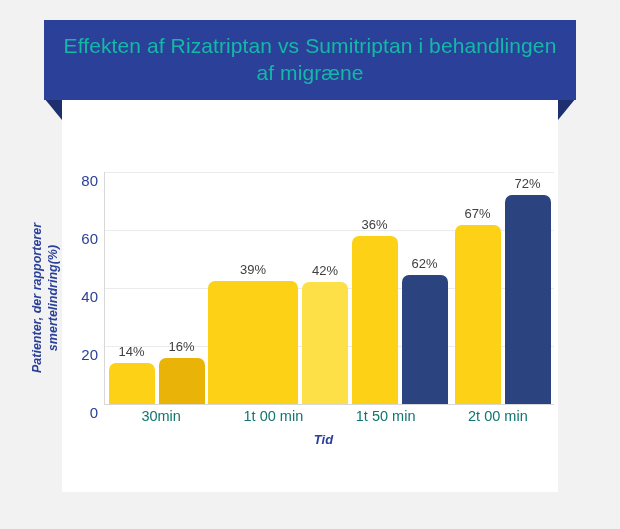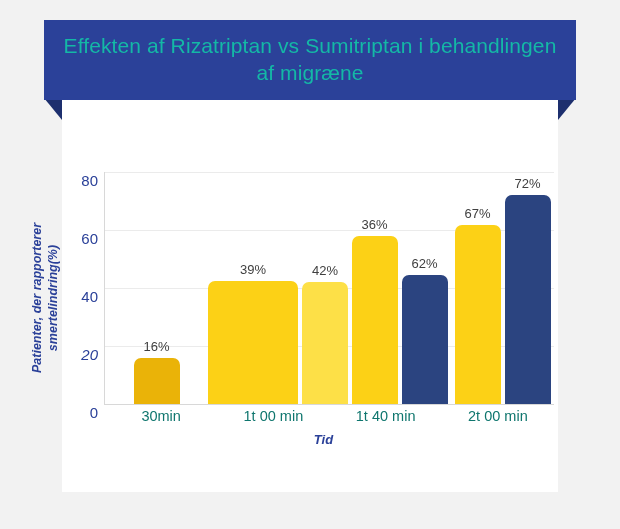--- a/index.html
+++ b/index.html
@@ -246,33 +246,36 @@
 
     <div class="y-axis-title">
       <span>Patienter, der rapporterer</span><br>
       <span>smertelindring(%)</span>
     </div>
 
     <div class="y-ticks" id="y-ticks">
         <div class="y-tick" style="top: 0px;">80</div>
         <div class="y-tick" style="top: 58px;">60</div>
         <div class="y-tick" style="top: 116px;">40</div>
-        <div class="y-tick" style="top: 174px; font-style: italic;">20</div>
+        <div class="y-tick" style="top: 174px;">20</div>
         <div class="y-tick" style="top: 232px;">0</div>
       </div>
 
     <div class="axes" id="axes">
         <div class="gridline" style="top: 174px;"></div>
         <div class="gridline" style="top: 116px;"></div>
         <div class="gridline" style="top: 58px;"></div>
         <div class="gridline" style="top: 0px;"></div>
       </div>
 
     <div class="bars" id="bars">
         <div class="group">
+          <div class="bar series-a" style="height: 40.6px; background: rgb(252, 209, 22);">
+            <span class="bar-value">14%</span>
+          </div>
           <div class="bar series-b" style="height: 46.4px; background: #eab308;">
             <span class="bar-value">16%</span>
           </div>
         </div>
         <div class="group">
           <div class="bar series-a" style="height: 123px; background: rgb(252, 209, 22); padding-left: 44px;">
             <span class="bar-value">39%</span>
           </div>
           <div class="bar series-b" style="height: 121.8px; background: #fde047;">
             <span class="bar-value">42%</span>
@@ -292,20 +295,20 @@
           </div>
           <div class="bar series-b" style="height: 208.8px; background: rgb(43, 68, 128);">
             <span class="bar-value">72%</span>
           </div>
         </div>
       </div>
 
     <div class="x-ticks" id="x-ticks">
         <div class="x-tick">30min</div>
         <div class="x-tick">1t 00 min</div>
-        <div class="x-tick">1t 40 min</div>
+        <div class="x-tick">1t 50 min</div>
         <div class="x-tick">2t 00 min</div>
       </div>
 
     <div class="x-axis-title">Tid</div>
   </div>
 
 </div>
 
 </body></html>

